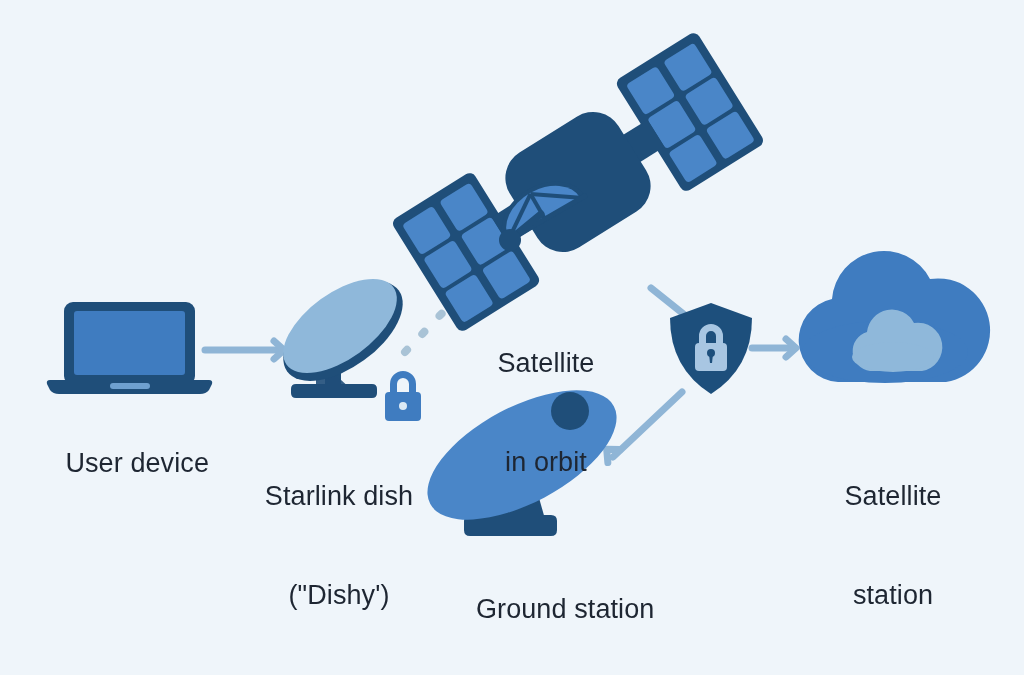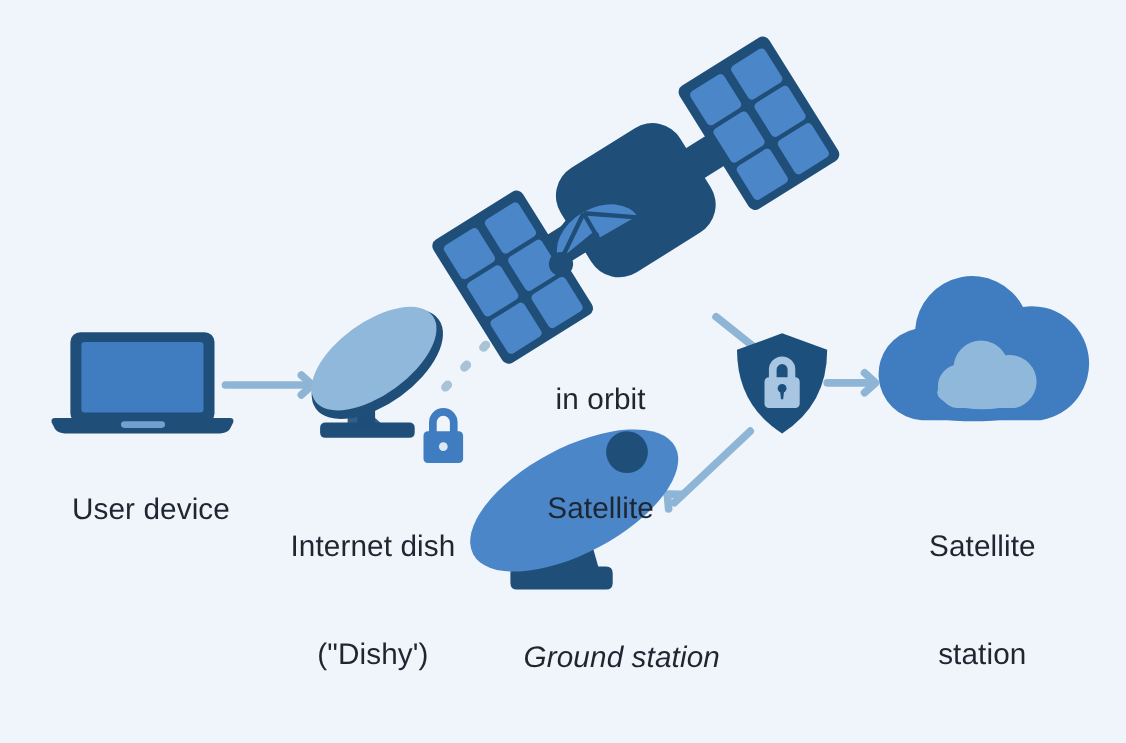--- a/index.html
+++ b/index.html
@@ -33,21 +33,21 @@
     color: #1e2632;
     font-size: 27px;
     line-height: 33px;
     letter-spacing: 0.1px;
     white-space: pre;
     font-family: "Liberation Sans", "DejaVu Sans", sans-serif;
   }
   #label-user-device  { left: 22px;  top: 414px; width: 200px; }
   #label-dish         { left: 232px; top: 414px; width: 214px; }
   #label-satellite    { left: 456px; top: 281px; width: 180px; }
-  #label-ground       { left: 410px; top: 548px; width: 280px; font-style: italic; }
+  #label-ground       { left: 410px; top: 560px; width: 280px; }
   #label-cloud        { left: 788px; top: 414px; width: 210px; }
 </style>
 </head>
 <body>
 
 <div id="diagram-root">
 
   <svg id="scene" viewBox="0 0 1024 675" xmlns="http://www.w3.org/2000/svg">
 
     <defs>
@@ -202,27 +202,27 @@
       <ellipse cx="893" cy="357" rx="41" ry="15" fill="#8fb8da"></ellipse>
     </g>
 
   </svg>
 
   <div class="node-label" id="label-user-device">
     <span>User device</span>
   </div>
 
   <div class="node-label" id="label-dish">
-    <div>Internet dish</div>
+    <div>Starlink dish</div>
     <div>("Dishy')</div>
   </div>
 
   <div class="node-label" id="label-satellite">
+    <div>Satellite</div>
     <div>in orbit</div>
-    <div>Satellite</div>
   </div>
 
   <div class="node-label" id="label-ground">
     <span>Ground station</span>
   </div>
 
   <div class="node-label" id="label-cloud">
     <div>Satellite</div>
     <div>station</div>
   </div>

